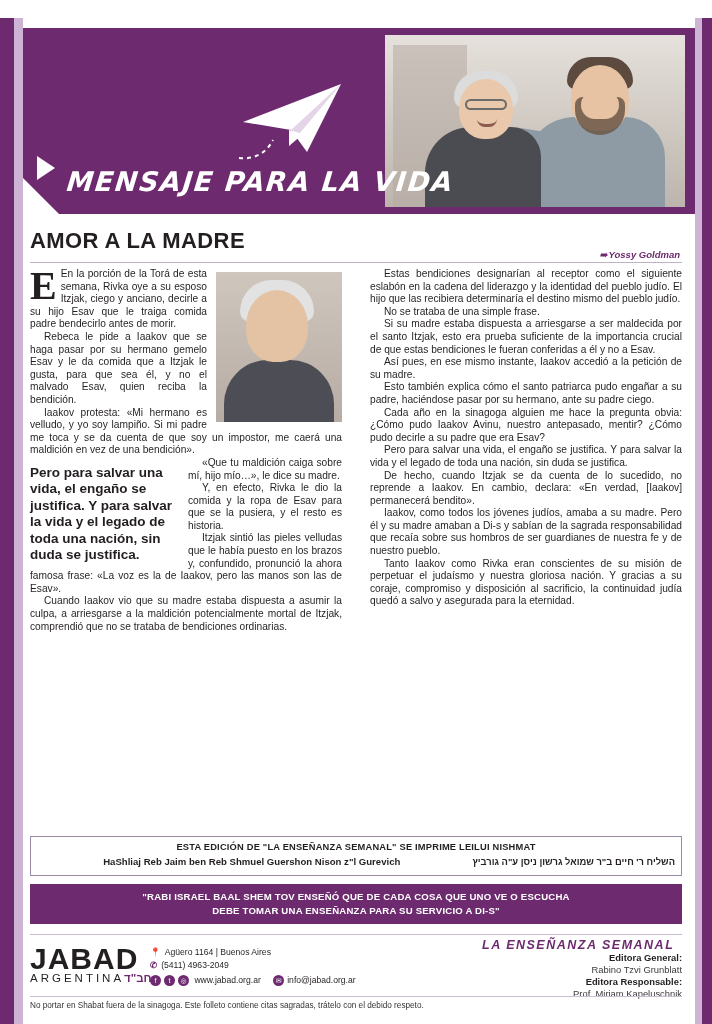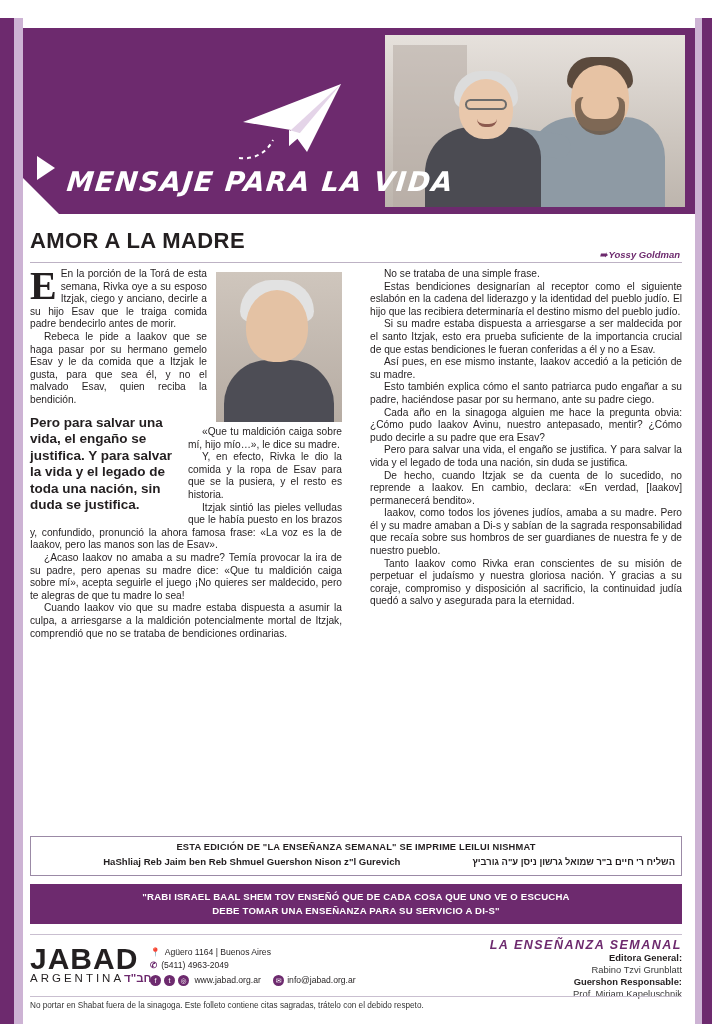--- a/index.html
+++ b/index.html
@@ -210,21 +210,21 @@
   .social .dot {
     display:inline-block; width:11px; height:11px; border-radius:50%;
     background:#6d2a6e; color:#fff; font-size:7px; line-height:11px;
     text-align:center; margin-right:3px; vertical-align:middle;
   }
   .masthead {
     position:absolute; right:30px; top:938px; text-align:left; width:200px;
   }
   .mast-title {
     color:#6d2a6e; font-size:12.5px; font-style:italic; font-weight:bold;
-    letter-spacing:1.5px; text-align:right;
+    letter-spacing:1.5px; 
   }
   .mast-row { font-size:9.4px; line-height:12px; text-align:right; }
   .mast-row b { color:#231f20; }
   .mast-name { color:#3a3a3a; }
   .disclaimer {
     position:absolute; left:30px; top:1001px; font-size:8.2px; color:#333;
   }
   .bottom-rule {
     position:absolute; left:30px; top:996px; width:652px; height:1px; background:#c9bfd0;
   }
@@ -276,30 +276,30 @@
 
 <div class="columns">
   <div class="col left">
     <div class="photo-block">
       <div class="pb-body"></div>
       <div class="pb-hair"></div>
       <div class="pb-head"></div>
     </div>
     <p style="text-indent:0"><span class="drop">E</span><span>En la porción de la Torá de esta semana, Rivka oye a su esposo Itzjak, ciego y anciano, decirle a su hijo Esav que le traiga comida padre bendecirlo antes de morir.</span></p>
     <p><span>Rebeca le pide a Iaakov que se haga pasar por su hermano gemelo Esav y le da comida que a Itzjak le gusta, para que sea él, y no el malvado Esav, quien reciba la bendición.</span></p>
+    <p><span>Iaakov protesta: «Mi hermano es velludo, y yo soy lampiño. Si mi padre me toca y se da cuenta de que soy un impostor, me caerá una maldición en vez de una bendición».</span></p>
     <div class="pull-quote">Pero para salvar una vida, el engaño se justifica. Y para salvar la vida y el legado de toda una nación, sin duda se justifica.</div>
     <p><span>«Que tu maldición caiga sobre mí, hijo mío…», le dice su madre.</span></p>
     <p><span>Y, en efecto, Rivka le dio la comida y la ropa de Esav para que se la pusiera, y el resto es historia.</span></p>
     <p><span>Itzjak sintió las pieles velludas que le había puesto en los brazos y, confundido, pronunció la ahora famosa frase: «La voz es la de Iaakov, pero las manos son las de Esav».</span></p>
-    <p><span>¿Acaso Iaakov no amaba a su madre? Temía provocar la ira de su padre, pero apenas su madre dice: «Que tu maldición caiga sobre mí», acepta seguirle el juego ¡No quieres ser maldecido, pero te alegras de que tu madre lo sea!</span></p>
     <p><span>Cuando Iaakov vio que su madre estaba dispuesta a asumir la culpa, a arriesgarse a la maldición potencialmente mortal de Itzjak, comprendió que no se trataba de bendiciones ordinarias.</span></p>
   </div>
   <div class="col right">
+    <p><span>Estas bendiciones designarían al receptor como el siguiente eslabón en la cadena del liderazgo y la identidad del pueblo judío. El hijo que las recibiera determinaría el destino mismo del pueblo judío.</span></p>
     <p><span>No se trataba de una simple frase.</span></p>
-    <p><span>Estas bendiciones designarían al receptor como el siguiente eslabón en la cadena del liderazgo y la identidad del pueblo judío. El hijo que las recibiera determinaría el destino mismo del pueblo judío.</span></p>
     <p><span>Si su madre estaba dispuesta a arriesgarse a ser maldecida por el santo Itzjak, esto era prueba suficiente de la importancia crucial de que estas bendiciones le fueran conferidas a él y no a Esav.</span></p>
     <p><span>Así pues, en ese mismo instante, Iaakov accedió a la petición de su madre.</span></p>
     <p><span>Esto también explica cómo el santo patriarca pudo engañar a su padre, haciéndose pasar por su hermano, ante su padre ciego.</span></p>
     <p><span>Cada año en la sinagoga alguien me hace la pregunta obvia: ¿Cómo pudo Iaakov Avinu, nuestro antepasado, mentir? ¿Cómo pudo decirle a su padre que era Esav?</span></p>
     <p><span>Pero para salvar una vida, el engaño se justifica. Y para salvar la vida y el legado de toda una nación, sin duda se justifica.</span></p>
     <p><span>De hecho, cuando Itzjak se da cuenta de lo sucedido, no reprende a Iaakov. En cambio, declara: «En verdad, [Iaakov] permanecerá bendito».</span></p>
     <p><span>Iaakov, como todos los jóvenes judíos, amaba a su madre. Pero él y su madre amaban a Di-s y sabían de la sagrada responsabilidad que recaía sobre sus hombros de ser guardianes de nuestra fe y de nuestro pueblo.</span></p>
     <p><span>Tanto Iaakov como Rivka eran conscientes de su misión de perpetuar el judaísmo y nuestra gloriosa nación. Y gracias a su coraje, compromiso y disposición al sacrificio, la continuidad judía quedó a salvo y asegurada para la eternidad.</span></p>
   </div>
 </div>
@@ -333,18 +333,18 @@
     <span class="dot">f</span><span class="dot">t</span><span class="dot">◎</span>
     <span>www.jabad.org.ar</span>
     <span class="dot" style="margin-left:10px">✉</span><span>info@jabad.org.ar</span>
   </div>
 </div>
 
 <div class="masthead">
   <div class="mast-title">LA ENSEÑANZA SEMANAL</div>
   <div class="mast-row"><b>Editora General:</b></div>
   <div class="mast-row mast-name">Rabino Tzvi Grunblatt</div>
-  <div class="mast-row"><b>Guershon Responsable:</b></div>
+  <div class="mast-row"><b>Editora Responsable:</b></div>
   <div class="mast-row mast-name">Prof. Miriam Kapeluschnik</div>
 </div>
 
 <div class="bottom-rule"></div>
 <div class="disclaimer">No portar en Shabat fuera de la sinagoga. Este folleto contiene citas sagradas, trátelo con el debido respeto.</div>
 
 </body></html>

